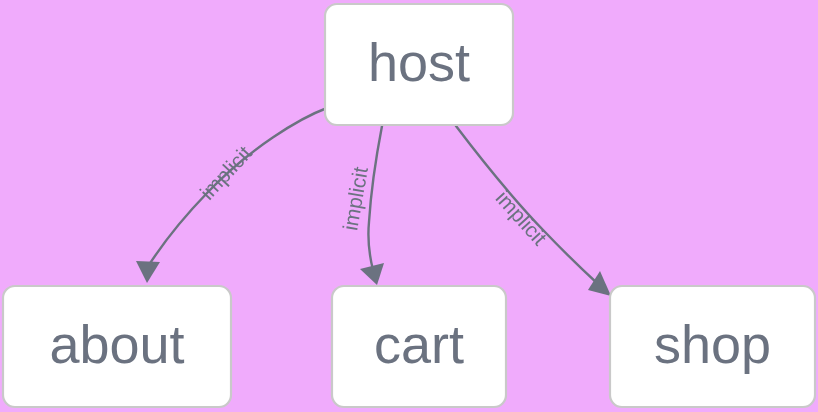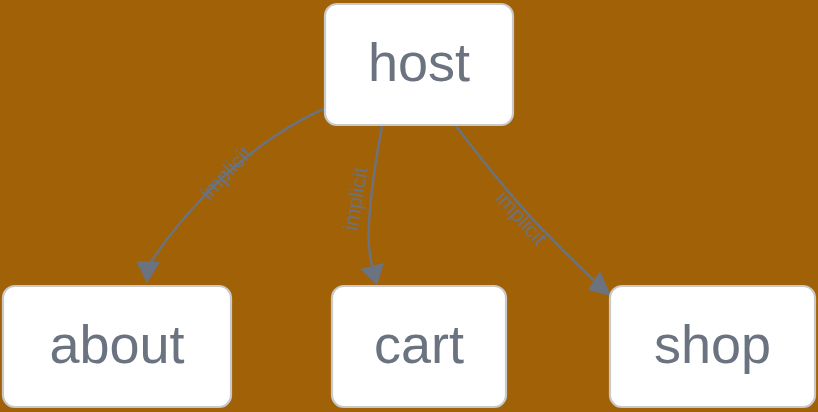--- a/index.html
+++ b/index.html
@@ -54,21 +54,21 @@
     font-family: "Liberation Sans", sans-serif;
     font-size: 21px;
     font-weight: 400;
     text-anchor: middle;
     dominant-baseline: middle;
   }
 </style>
 </head>
 <body>
 
-<div id="diagram-canvas" style="background: #a16207;">
+<div id="diagram-canvas" style="background: #f0abfc;">
   <svg id="graph-svg" viewBox="0 0 818 412" xmlns="http://www.w3.org/2000/svg">
 
     <g>
 
       <g>
         <path class="edge-path" d="M 327,108 C 300,118 250,148 208,192 C 178,223 159,249 147,268"></path>
         <polygon class="edge-arrow" points="147,283 136,261 160,262"></polygon>
       </g>
 
       <g>

